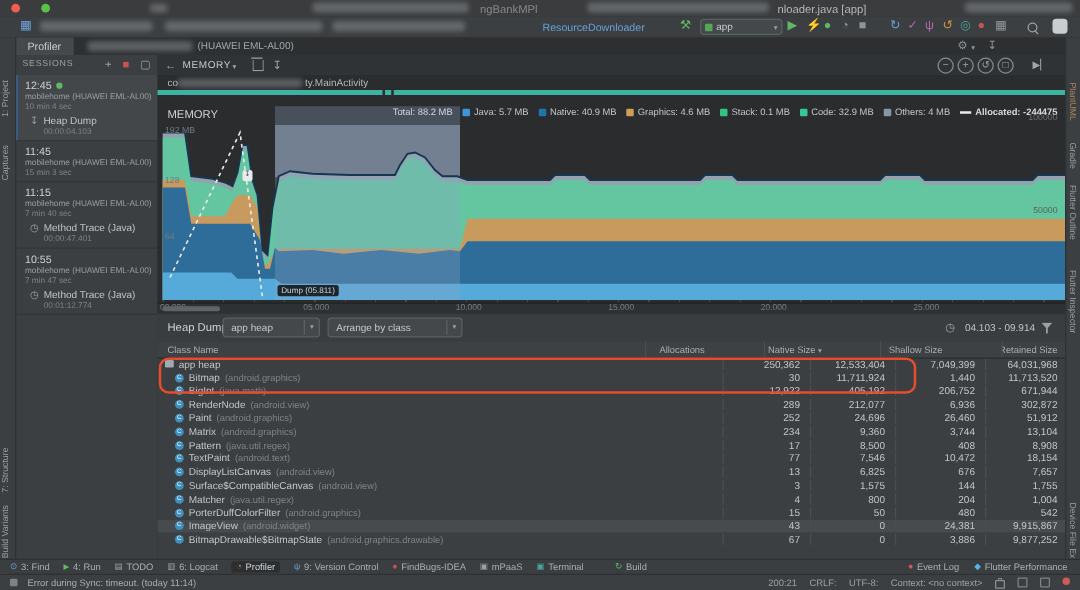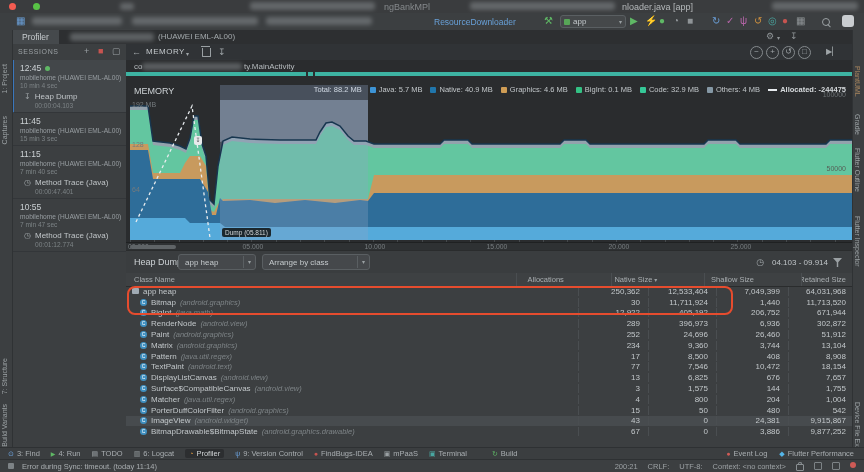--- a/index.html
+++ b/index.html
@@ -108,21 +108,21 @@
   .c.n1{width:70px;}.c.n2{width:68px;}.c.n3{width:72px;}.c.n4{width:64px;padding-right:6px;}
   .thead .c{display:flex;align-items:center;}
   .thead .c.num{justify-content:flex-end;gap:2px;margin-left:39px;}
   .sorticon{font-size:6px;color:#9aa0a3;}
   .rowicon{flex:0 0 auto;width:7px;height:7px;border-radius:50%;background:#3f8fbf;color:#fff;
            font-size:5px;line-height:7px;text-align:center;}
   .rowicon::after{content:"C";}
   .heaprow .c.name{padding-left:6px;}
   .heaprow .rowicon{border-radius:1px;background:#a0aab3;height:6px;}
   .heaprow .rowicon::after{content:"";}
-  .cpkg{font-style:italic;color:#7e8487;font-size:7.5px;}
+  .cpkg{color:#7e8487;font-size:7.5px;}
   .redrect{position:absolute;left:127px;top:286px;width:602px;height:25px;border:2.5px solid #e64c2e;
            border-radius:8px;z-index:6;pointer-events:none;}
   
   .leftbar{position:absolute;left:0;top:30px;width:12px;height:417px;background:#3c3f41;border-right:1px solid #2f3234;}
   .rightbar{position:absolute;left:852px;top:30px;width:12px;height:417px;background:#3c3f41;border-left:1px solid #2f3234;}
   .vlab{position:absolute;left:1px;font-size:7px;color:#9ba1a4;writing-mode:vertical-rl;white-space:nowrap;}
   .leftbar .vlab{transform:rotate(180deg);}
   .leftbar .i0{top:34px;}.leftbar .i1{top:86px;}.leftbar .i2{top:328px;}.leftbar .i3{top:374px;}.leftbar .i4{top:420px;}
   .rightbar .i0{top:36px;color:#a8845e;}.rightbar .i1{top:84px;}.rightbar .i2{top:118px;}.rightbar .i3{top:186px;}.rightbar .i4{top:372px;}
   
@@ -306,21 +306,21 @@
             <span>Native: 40.9 MB</span>
           </span>
 
           <span class="lg-it i3">
             <span class="lg-sw" style="background:#cf9d55"></span>
             <span>Graphics: 4.6 MB</span>
           </span>
 
           <span class="lg-it i4">
             <span class="lg-sw" style="background:#33c184"></span>
-            <span>BigInt: 0.1 MB</span>
+            <span>Stack: 0.1 MB</span>
           </span>
 
           <span class="lg-it i5">
             <span class="lg-sw" style="background:#35c897"></span>
             <span>Code: 32.9 MB</span>
           </span>
 
           <span class="lg-it i6">
             <span class="lg-sw" style="background:#8598a5"></span>
             <span>Others: 4 MB</span>
@@ -438,21 +438,21 @@
           <div class="c num n4">671,944</div>
         </div>
 
         <div class="trow i3">
           <div class="c name">
             <span class="rowicon"></span>
             <span class="cname">RenderNode</span>
             <span class="cpkg">(android.view)</span>
           </div>
           <div class="c num n1">289</div>
-          <div class="c num n2">396,973</div>
+          <div class="c num n2">212,077</div>
           <div class="c num n3">6,936</div>
           <div class="c num n4">302,872</div>
         </div>
 
         <div class="trow i4">
           <div class="c name">
             <span class="rowicon"></span>
             <span class="cname">Paint</span>
             <span class="cpkg">(android.graphics)</span>
           </div>

